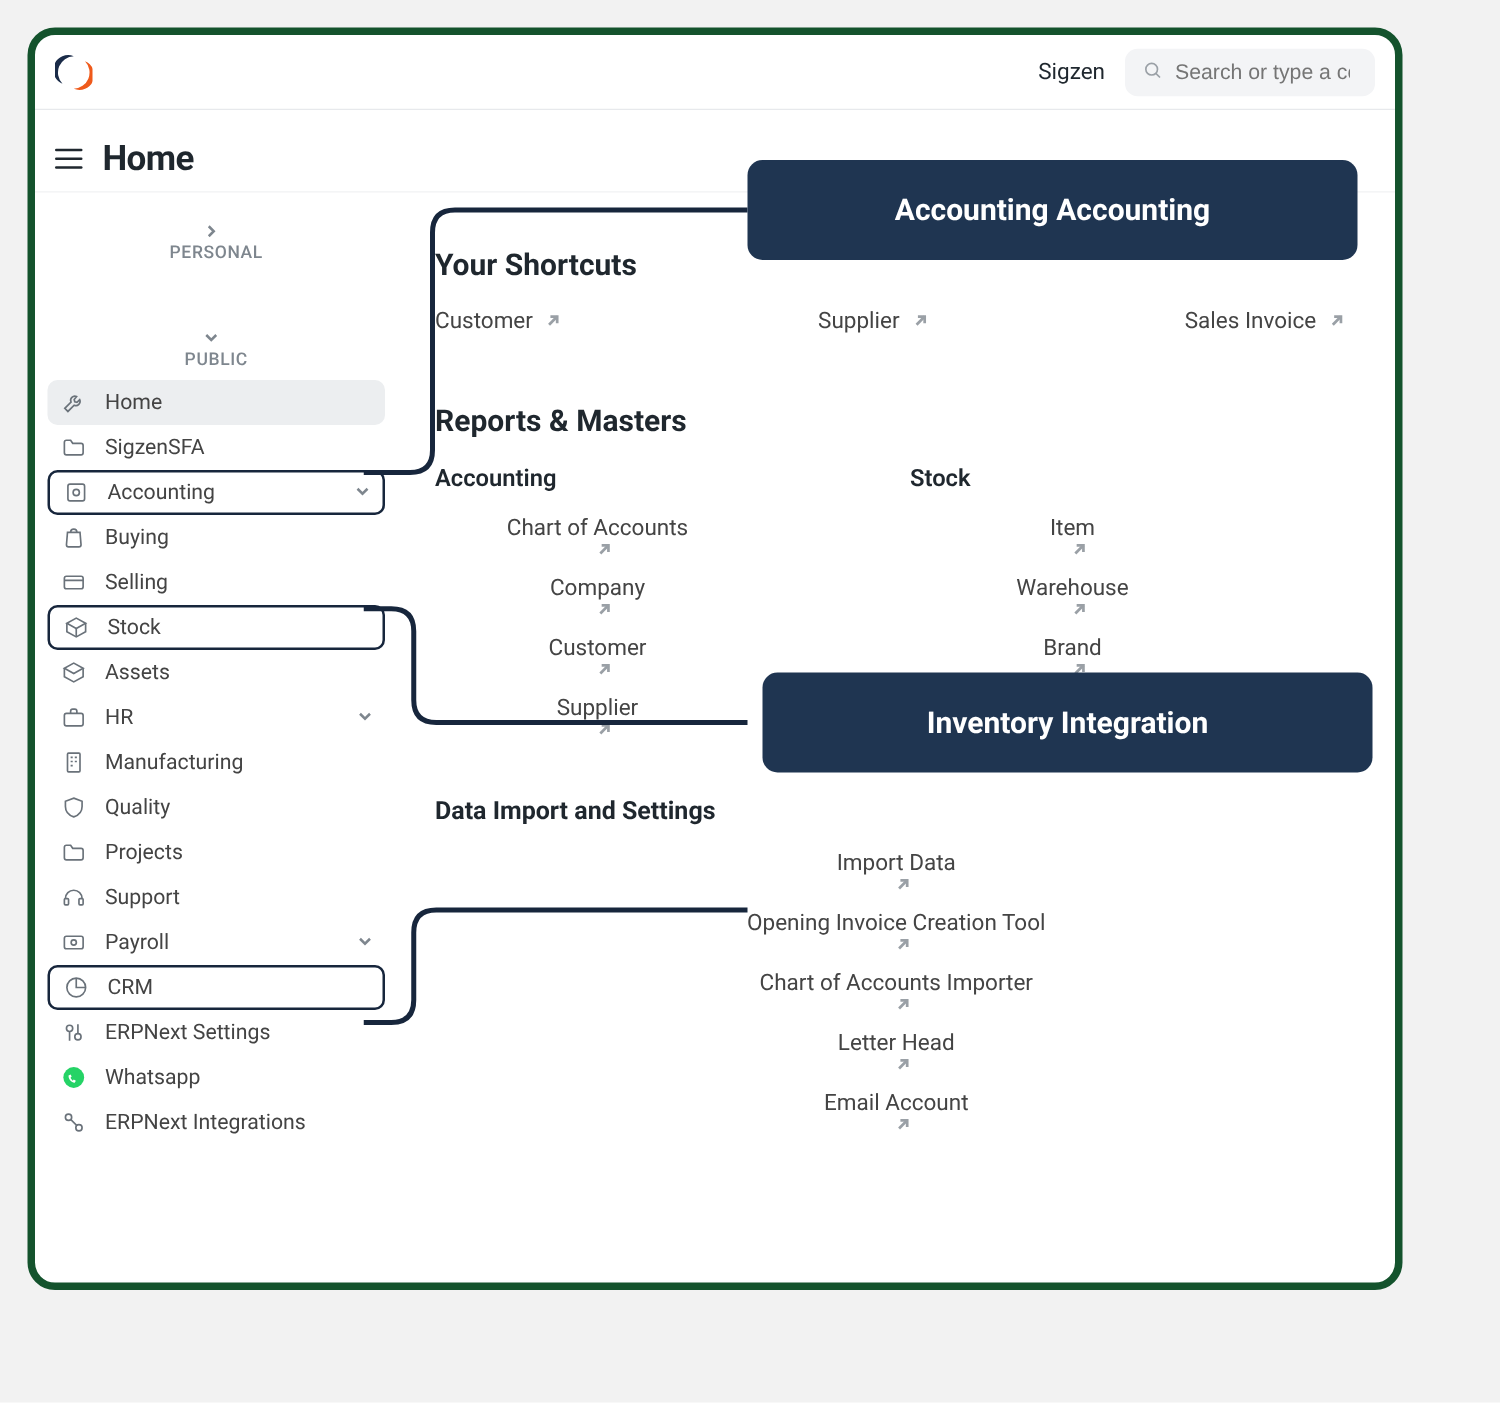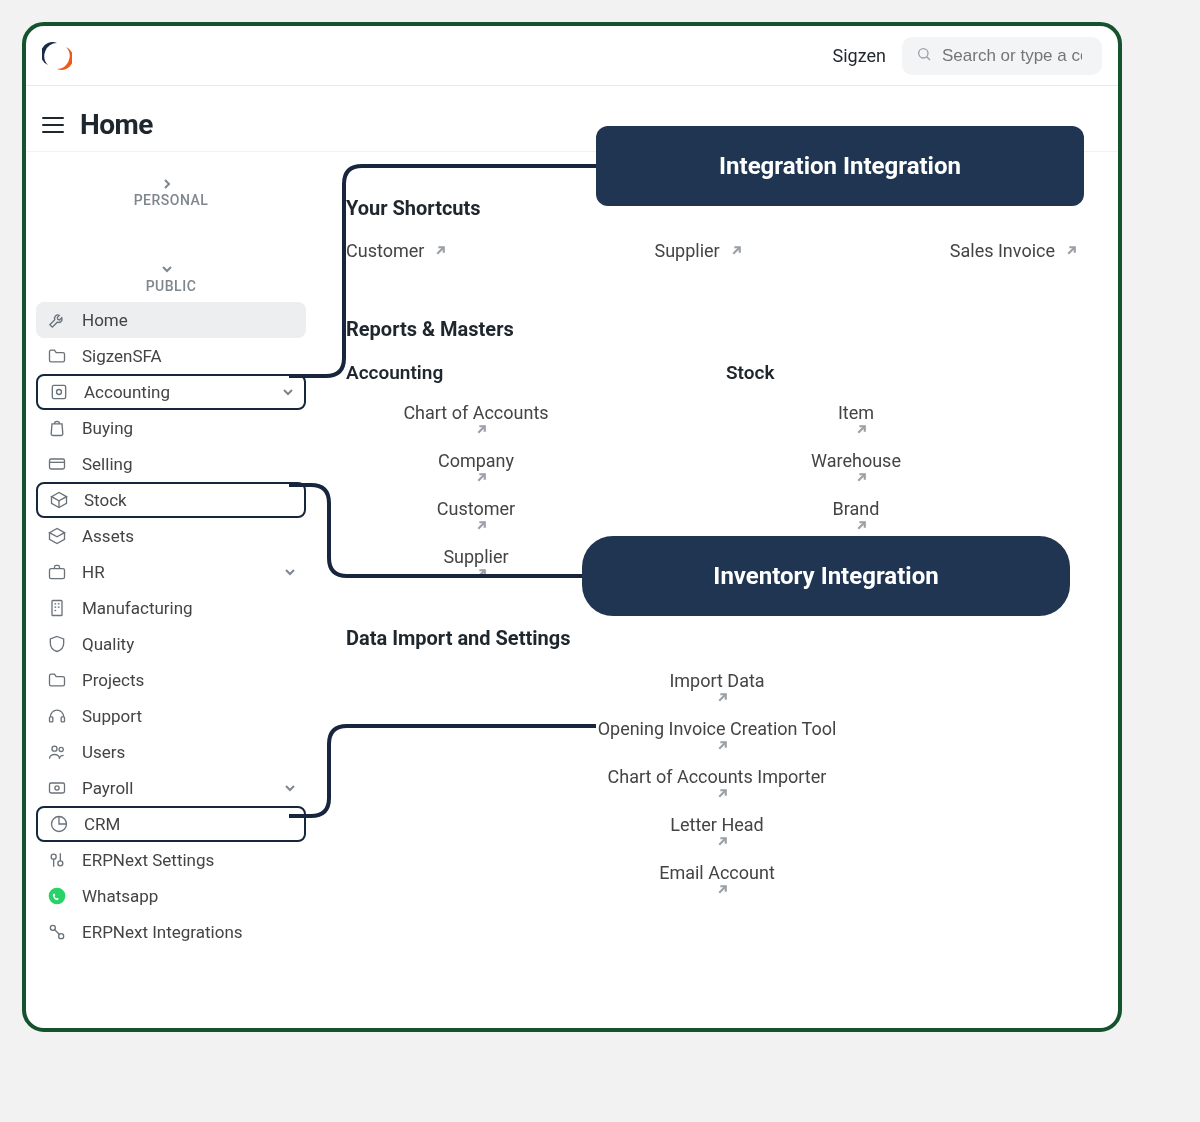--- a/index.html
+++ b/index.html
@@ -1,18 +1,18 @@
 <!DOCTYPE html>
 <html><head>
 <meta charset="utf-8">
 <style>
   * { box-sizing: border-box; margin: 0; padding: 0; }
   html, body { width: 1200px; height: 1122px; }
   body { background: #f2f2f2; font-family: -apple-system, BlinkMacSystemFont, "Segoe UI", Roboto, Helvetica, Arial, sans-serif; color: #1f272e; padding: 22px; }
-  .window { width: 1100px; height: 1010px; background: #fff; border: 4px solid #14532d; border-radius: 22px; overflow: hidden; position: relative; }
+  .window { width: 1100px; height: 1010px; background: #fff; border: 6px solid #14532d; border-radius: 22px; overflow: hidden; position: relative; }
   .topbar { height: 60px; border-bottom: 1px solid #e7e9ec; display: flex; align-items: center; padding: 0 16px; }
   .logo { width: 30px; height: 30px; position: relative; }
   .logo svg { width: 30px; height: 30px; }
   .topbar-spacer { flex: 1; }
   .company { font-size: 18px; color: #1f272e; margin-right: 16px; }
   .search { background: #f3f4f6; border-radius: 10px; height: 38px; display: flex; align-items: center; padding: 0 14px; width: 200px; }
   .search svg { stroke: #9aa0a6; }
   .search input { border: none; background: transparent; font-size: 17px; color: #9aa0a6; margin-left: 10px; width: 140px; outline: none; }
   .page-head { display: flex; align-items: center; padding: 22px 16px 10px 16px; border-bottom: 1px solid #f1f2f4; }
   .hamburger { display: flex; flex-direction: column; justify-content: space-between; width: 22px; height: 16px; margin-right: 16px; cursor: pointer; }
@@ -25,21 +25,21 @@
   .sidebar .sep { height: 28px; }
   .nav-item { display: flex; align-items: center; height: 36px; padding: 0 10px; border-radius: 8px; font-size: 17px; color: #444; cursor: pointer; position: relative; }
   .nav-item.active { background: #eceef0; }
   .nav-item .nav-icon { width: 22px; height: 22px; display: flex; align-items: center; justify-content: center; margin-right: 14px; color: #6a727a; }
   .nav-item .nav-icon svg { width: 20px; height: 20px; fill: none; stroke: currentColor; stroke-width: 1.6; }
   .nav-item .chev-down { margin-left: auto; color: #6a727a; }
   .nav-item.outlined { border: 2px solid #17263c; border-radius: 8px; }
   .nav-item.whatsapp .nav-icon { color: #25D366; }
   .nav-item.whatsapp .nav-icon .wa-circle { fill: #25D366; }
   .main { flex: 1; padding: 24px 30px 0 30px; position: relative; }
-  .section-title { font-size: 20px; font-weight: 700; margin: 20px 0 20px 0; }
+  .section-title { font-size: 24px; font-weight: 700; margin: 20px 0 20px 0; }
   .shortcuts-row { display: flex; justify-content: space-between; padding-right: 10px; margin-top: 8px; margin-bottom: 56px; }
   .shortcut { font-size: 18px; color: #444; display: flex; align-items: center; cursor: pointer; }
   .arrow-up-right { margin-left: 10px; color: #9aa0a6; display: inline-flex; }
   .arrow-up-right svg { width: 13px; height: 13px; stroke: currentColor; stroke-width: 2; fill: none; }
   .columns { display: flex; gap: 120px; }
   .col { min-width: 260px; }
   .col-title { font-size: 19px; font-weight: 600; margin-bottom: 18px; }
   .link-item { font-size: 18px; color: #444; display: flex; align-items: center; margin-bottom: 14px; cursor: pointer; flex-direction: column; }
   .data-import { margin-top: 32px; }
   svg.chev-r { width: 10px; height: 10px; stroke: #7e868e; stroke-width: 2; fill: none; }
@@ -215,31 +215,20 @@
               <path d="M4 13a8 8 0 0 1 16 0"></path>
               <rect x="3" y="13" width="4" height="6" rx="1"></rect>
               <rect x="17" y="13" width="4" height="6" rx="1"></rect>
             </svg>
           </span>
         <span>Support</span>
       </div>
       <div class="nav-item">
         <span class="nav-icon">
             <svg viewBox="0 0 24 24">
-              <circle cx="9" cy="8" r="3"></circle>
-              <path d="M3 20c0-3 3-5 6-5s6 2 6 5"></path>
-              <circle cx="17" cy="9" r="2.5"></circle>
-              <path d="M15 20c0-2 2-4 5-4"></path>
-            </svg>
-          </span>
-        <span>Users</span>
-      </div>
-      <div class="nav-item">
-        <span class="nav-icon">
-            <svg viewBox="0 0 24 24">
               <rect x="3" y="6" width="18" height="12" rx="2"></rect>
               <circle cx="12" cy="12" r="2.5"></circle>
             </svg>
           </span>
         <span>Payroll</span>
         <span class="chev-down"><svg class="chev-d" viewBox="0 0 12 12">
               <polyline points="2,4 6,8 10,4"></polyline>
             </svg></span>
       </div>
       <div class="nav-item outlined">
@@ -433,22 +422,22 @@
                 <line x1="3" y1="9" x2="9" y2="3"></line>
                 <polyline points="4,3 9,3 9,8"></polyline>
               </svg>
             </span>
           </div>
       </div>
     </div>
 
   </div>
 
-  <div class="callout" style="left:570px; top:100px; width:488px;">Integration Integration</div>
-  <div class="callout" style="left:556px; top:510px; width:488px;border-radius:31px;">Inventory Integration</div>
+  <div class="callout" style="left:570px; top:100px; width:488px;">Accounting Accounting</div>
+  <div class="callout" style="left:582px; top:510px; width:488px;">Inventory Integration</div>
 
   <svg class="connectors">
     <path d="M263 350 L300 350 Q318 350 318 332 L318 158 Q318 140 336 140 L570 140"></path>
     <path d="M263 459 L285 459 Q303 459 303 477 L303 532 Q303 550 321 550 L570 550"></path>
     <path d="M263 790 L285 790 Q303 790 303 772 L303 718 Q303 700 321 700 L570 700"></path>
   </svg>
 
 </div>
 
 </body></html>

